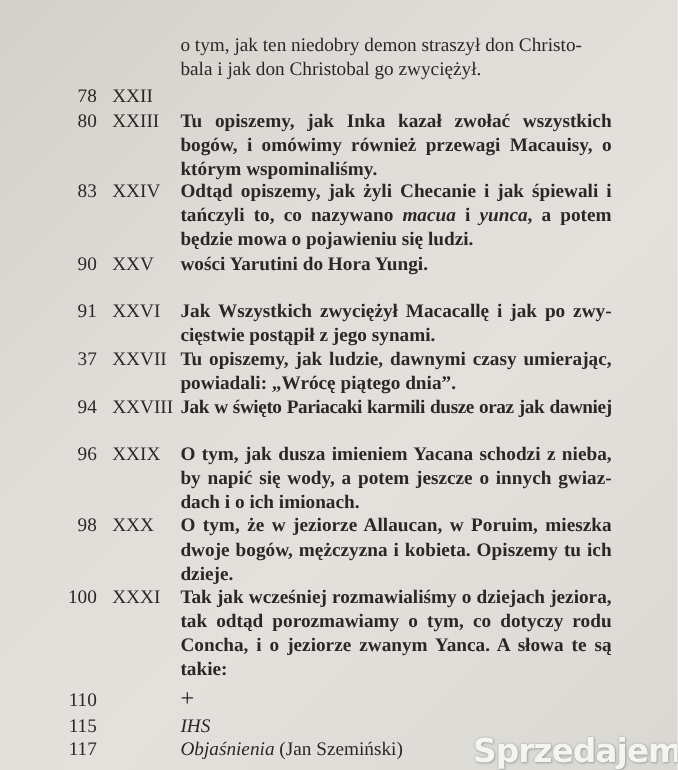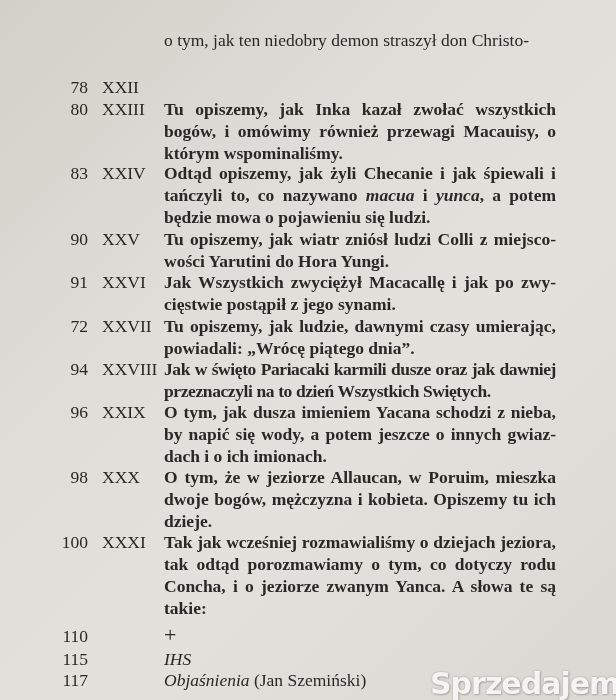--- a/index.html
+++ b/index.html
@@ -67,20 +67,21 @@
     }
   </style>
 </head>
 <body>
 
 <div class="page">
 
   <div class="entry" style="top:8px;">
     <div class="text">
       <span class="line just"><span>o tym, jak ten niedobry demon straszył don Christo-</span></span>
+      <span class="line">bala i jak don Christobal go zwyciężył.</span>
     </div>
   </div>
 
   <div class="entry" style="top:55px;">
     <span class="num">78</span>
     <span class="roman">XXII</span>
   </div>
 
   <div class="entry" style="top:77px;">
     <span class="num">80</span>
@@ -99,49 +100,47 @@
       <span class="line">Odtąd opiszemy, jak żyli Checanie i jak śpiewali i</span>
       <span class="line"><span>tańczyli to, co nazywano </span><span class="it">macua</span><span> i </span><span class="it">yunca</span><span>, a potem</span></span>
       <span class="line last">będzie mowa o pojawieniu się ludzi.</span>
     </div>
   </div>
 
   <div class="entry" style="top:207px;">
     <span class="num">90</span>
     <span class="roman">XXV</span>
     <div class="text full-justify">
-      <span class="line">Tu opiszemy, jak wiatr zniósł ludzi Colli z miejsco-</span>
       <span class="line last">wości Yarutini do Hora Yungi.</span>
     </div>
   </div>
 
   <div class="entry" style="top:250px;">
     <span class="num">91</span>
     <span class="roman">XXVI</span>
     <div class="text full-justify">
       <span class="line">Jak Wszystkich zwyciężył Macacallę i jak po zwy-</span>
       <span class="line last">cięstwie postąpił z jego synami.</span>
     </div>
   </div>
 
   <div class="entry" style="top:294px;">
-    <span class="num">72</span>
+    <span class="num">37</span>
     <span class="roman">XXVII</span>
     <div class="text full-justify">
       <span class="line">Tu opiszemy, jak ludzie, dawnymi czasy umierając,</span>
       <span class="line last">powiadali: „Wrócę piątego dnia”.</span>
     </div>
   </div>
 
   <div class="entry" style="top:337px;">
     <span class="num">94</span>
     <span class="roman">XXVIII</span>
     <div class="text full-justify" style="letter-spacing:-0.4px;">
       <span class="line">Jak w święto Pariacaki karmili dusze oraz jak dawniej</span>
-      <span class="line last">przeznaczyli na to dzień Wszystkich Swiętych.</span>
     </div>
   </div>
 
   <div class="entry" style="top:380px;">
     <span class="num">96</span>
     <span class="roman">XXIX</span>
     <div class="text full-justify">
       <span class="line">O tym, jak dusza imieniem Yacana schodzi z nieba,</span>
       <span class="line">by napić się wody, a potem jeszcze o innych gwiaz-</span>
       <span class="line last">dach i o ich imionach.</span>

